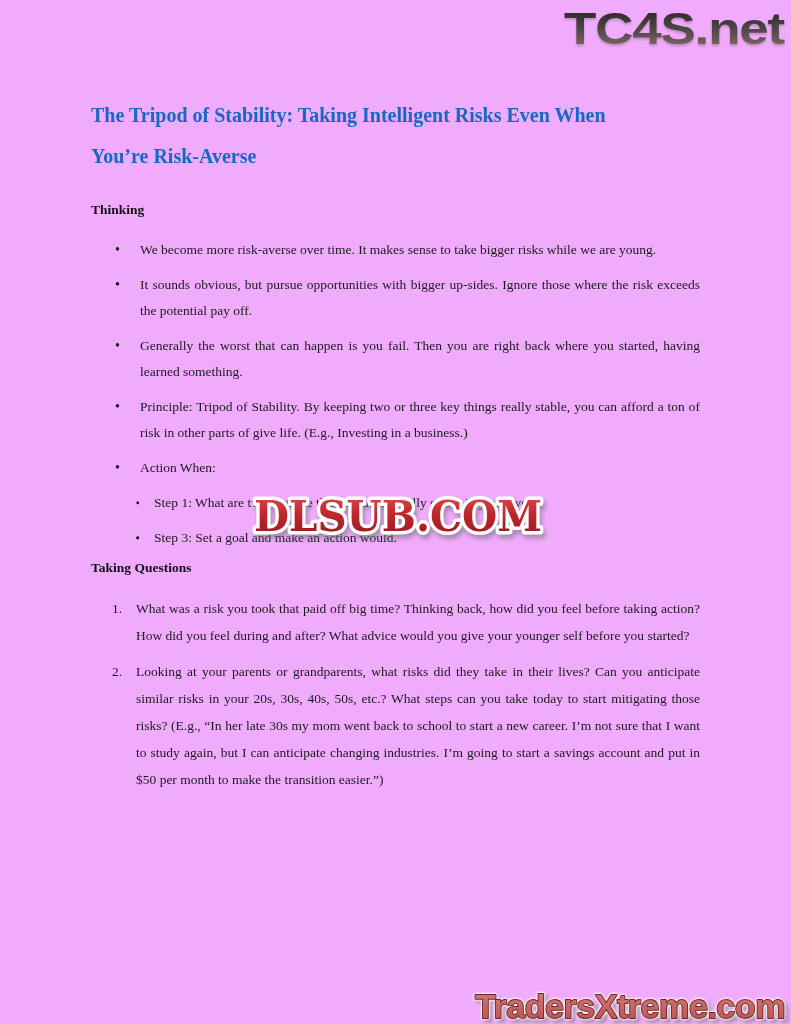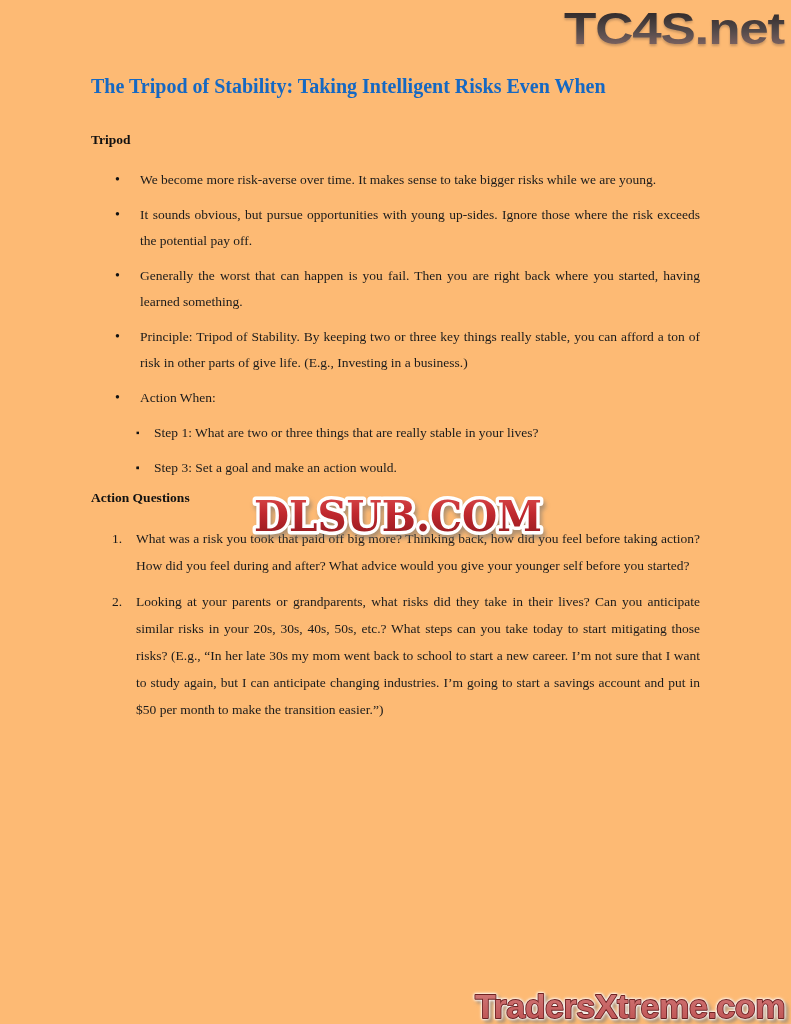--- a/index.html
+++ b/index.html
@@ -1,32 +1,32 @@
 <!DOCTYPE html>
 <html><head>
 <meta charset="utf-8">
 <style>
   html, body { margin: 0; padding: 0; background: #ffffff; }
   .page {
     position: relative;
     width: 791px;
     height: 1024px;
-    background: #fdba74;
+    background: #f0abfc;
     overflow: hidden;
     font-family: "Liberation Serif", serif;
     color: #1b1b1b;
   }
 
   
   .top-logo { position: absolute; top: 2px; right: 3px; width: 232px; height: 54px; }
   .top-logo svg { display: block; filter: drop-shadow(0 2px 1px rgba(60,50,50,0.28)); }
   .tc-text { font-family: "Liberation Sans", sans-serif; font-weight: bold; font-size: 45px; letter-spacing: -1px; }
 
   
-  .content { position: absolute; left: 91px; top: 0; width: 609px; padding-top: 66px; }
+  .content { position: absolute; left: 91px; top: 0; width: 609px; padding-top: 95px; }
 
   .title {
     margin: 0 0 25px 0;
     font-size: 20px;
     font-weight: bold;
     line-height: 41px;
     color: #1568C3;
   }
   .title span { display: block; }
 
@@ -108,32 +108,33 @@
         </linearGradient>
       </defs>
       <text class="tc-text" x="228" y="42" text-anchor="end" textLength="220" lengthAdjust="spacingAndGlyphs" fill="url(#tcGrad)">TC4S.net</text>
     </svg>
   </div>
 
   <div class="content">
 
     <h1 class="title">
       <span>The Tripod of Stability: Taking Intelligent Risks Even When</span>
+      <span>You’re Risk-Averse</span>
     </h1>
 
-    <h2 class="section-heading">Tripod</h2>
+    <h2 class="section-heading">Thinking</h2>
 
     <ul class="bullets">
       <li>
         <span class="marker">•</span>
         <span>We become more risk-averse over time. It makes sense to take bigger risks while we are young.</span>
       </li>
       <li>
         <span class="marker">•</span>
-        <span>It sounds obvious, but pursue opportunities with young up-sides. Ignore those where the risk exceeds the potential pay off.</span>
+        <span>It sounds obvious, but pursue opportunities with bigger up-sides. Ignore those where the risk exceeds the potential pay off.</span>
       </li>
       <li>
         <span class="marker">•</span>
         <span>Generally the worst that can happen is you fail. Then you are right back where you started, having learned something.</span>
       </li>
       <li>
         <span class="marker">•</span>
         <span>Principle: Tripod of Stability. By keeping two or three key things really stable, you can afford a ton of risk in other parts of give life. (E.g., Investing in a business.)</span>
       </li>
       <li>
@@ -149,26 +150,26 @@
       </li>
       <li>
         <span class="marker">▪</span>
       </li>
       <li>
         <span class="marker">▪</span>
         <span>Step 3: Set a goal and make an action would.</span>
       </li>
     </ul>
 
-    <h2 class="section-heading">Action Questions</h2>
+    <h2 class="section-heading">Taking Questions</h2>
 
     <ol class="questions">
       <li>
         <span class="q-num">1.</span>
-        <span>What was a risk you took that paid off big more? Thinking back, how did you feel before taking action? How did you feel during and after? What advice would you give your younger self before you started?</span>
+        <span>What was a risk you took that paid off big time? Thinking back, how did you feel before taking action? How did you feel during and after? What advice would you give your younger self before you started?</span>
       </li>
       <li>
         <span class="q-num">2.</span>
         <span>Looking at your parents or grandparents, what risks did they take in their lives? Can you anticipate similar risks in your 20s, 30s, 40s, 50s, etc.? What steps can you take today to start mitigating those risks? (E.g., “In her late 30s my mom went back to school to start a new career. I’m not sure that I want to study again, but I can anticipate changing industries. I’m going to start a savings account and put in $50 per month to make the transition easier.”)</span>
       </li>
     </ol>
 
   </div>
 
   <div class="watermark">

